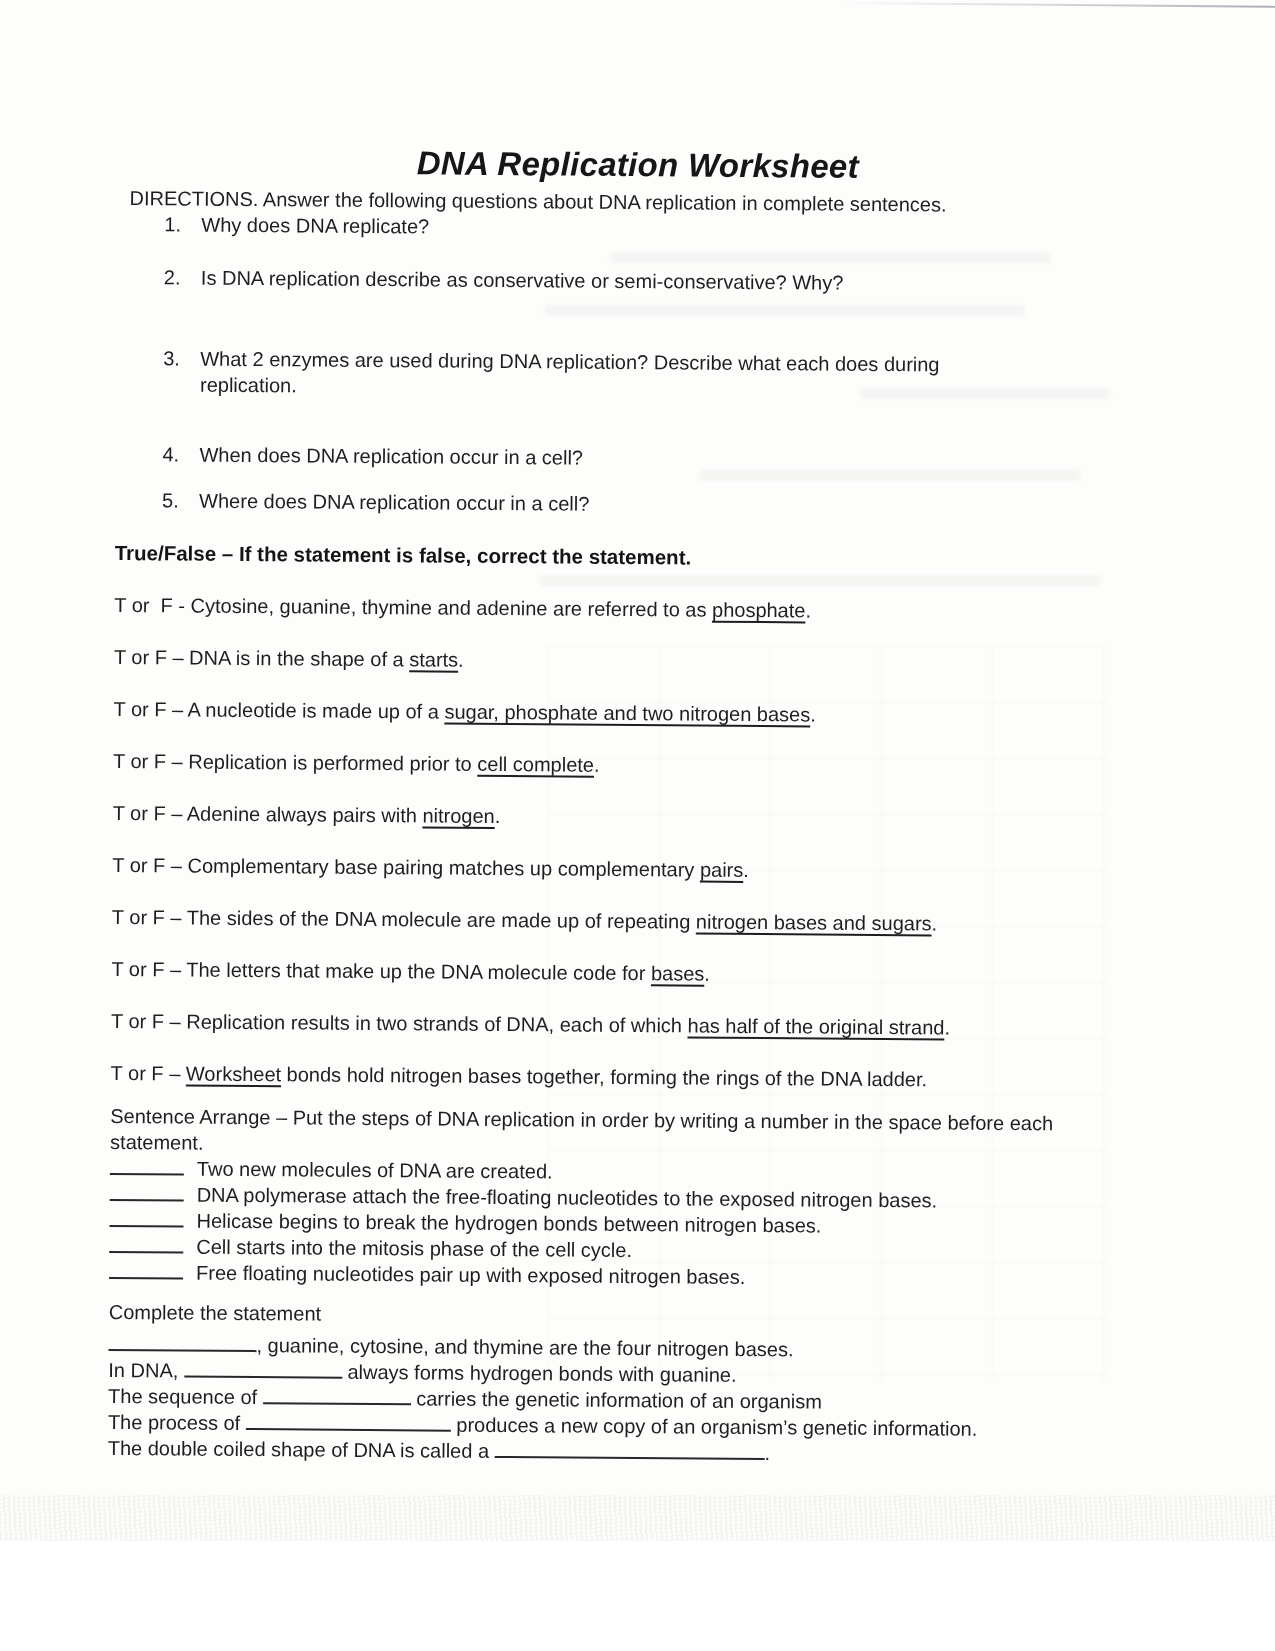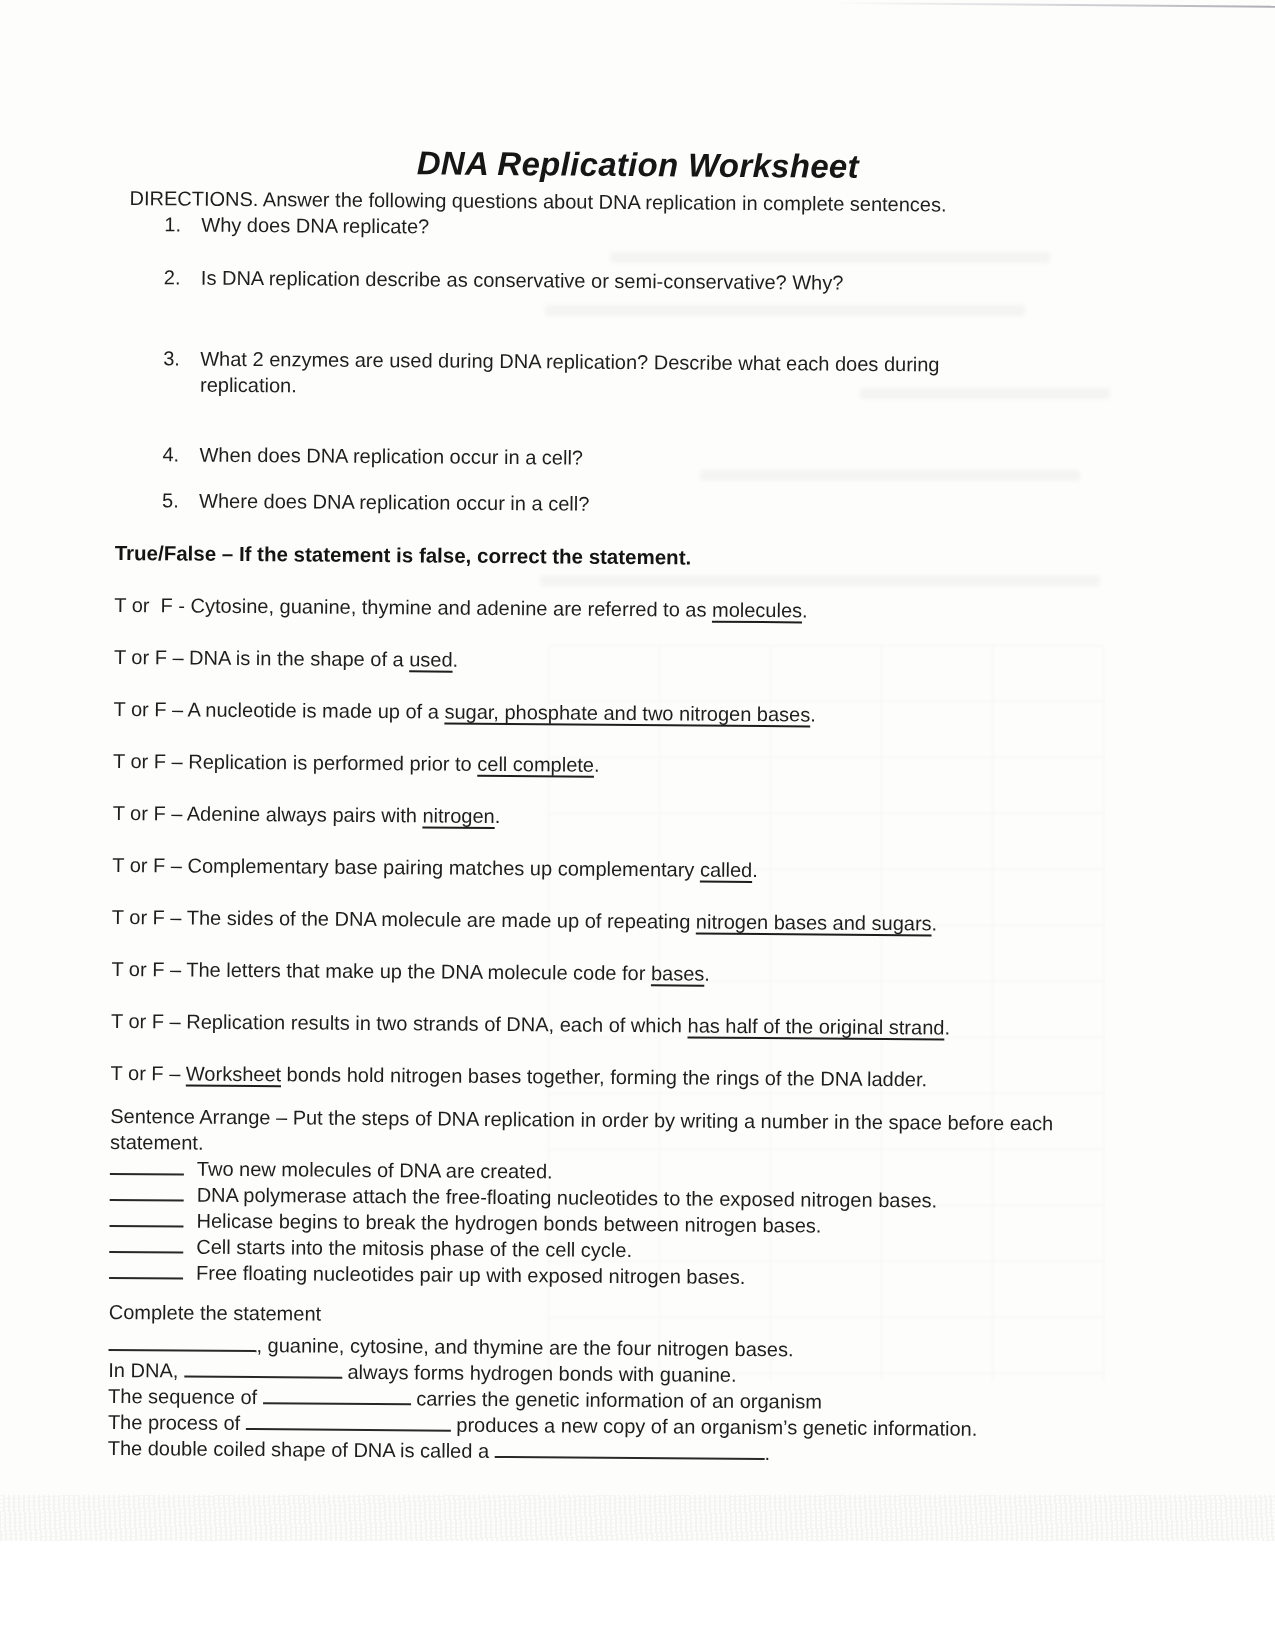--- a/index.html
+++ b/index.html
@@ -122,31 +122,31 @@
   </div>
 
   <div class="q-row">
     <span class="q-num">5.</span>
     <span class="q-text">Where does DNA replication occur in a cell?</span>
   </div>
 </div>
 
     <p class="tf-header">True/False – If the statement is false, correct the statement.</p>
     <div class="tf-list">
-  <p class="tf-row"><span>T or&nbsp; F - Cytosine, guanine, thymine and adenine are referred to as </span><span class="u">molecules</span><span>.</span></p>
+  <p class="tf-row"><span>T or&nbsp; F - Cytosine, guanine, thymine and adenine are referred to as </span><span class="u">phosphate</span><span>.</span></p>
 
-  <p class="tf-row"><span>T or F – DNA is in the shape of a </span><span class="u">used</span><span>.</span></p>
+  <p class="tf-row"><span>T or F – DNA is in the shape of a </span><span class="u">starts</span><span>.</span></p>
 
   <p class="tf-row"><span>T or F – A nucleotide is made up of a </span><span class="u">sugar, phosphate and two nitrogen bases</span><span>.</span></p>
 
   <p class="tf-row"><span>T or F – Replication is performed prior to </span><span class="u">cell complete</span><span>.</span></p>
 
   <p class="tf-row"><span>T or F – Adenine always pairs with </span><span class="u">nitrogen</span><span>.</span></p>
 
-  <p class="tf-row"><span>T or F – Complementary base pairing matches up complementary </span><span class="u">called</span><span>.</span></p>
+  <p class="tf-row"><span>T or F – Complementary base pairing matches up complementary </span><span class="u">pairs</span><span>.</span></p>
 
   <p class="tf-row"><span>T or F – The sides of the DNA molecule are made up of repeating </span><span class="u">nitrogen bases and sugars</span><span>.</span></p>
 
   <p class="tf-row"><span>T or F – The letters that make up the DNA molecule code for </span><span class="u">bases</span><span>.</span></p>
 
   <p class="tf-row"><span>T or F – Replication results in two strands of DNA, each of which </span><span class="u">has half of the original strand</span><span>.</span></p>
 
   <p class="tf-row"><span>T or F – </span><span class="u">Worksheet</span><span> bonds hold nitrogen bases together, forming the rings of the DNA ladder.</span></p>
 </div>
 

